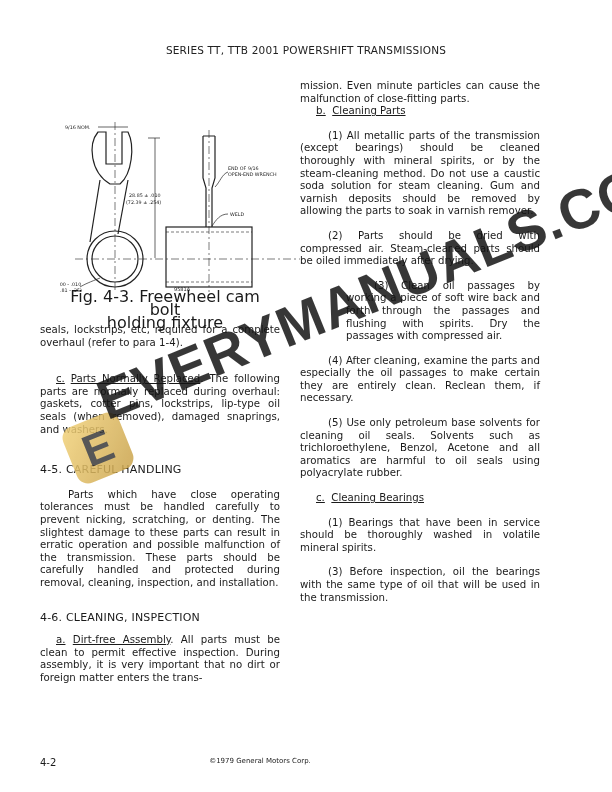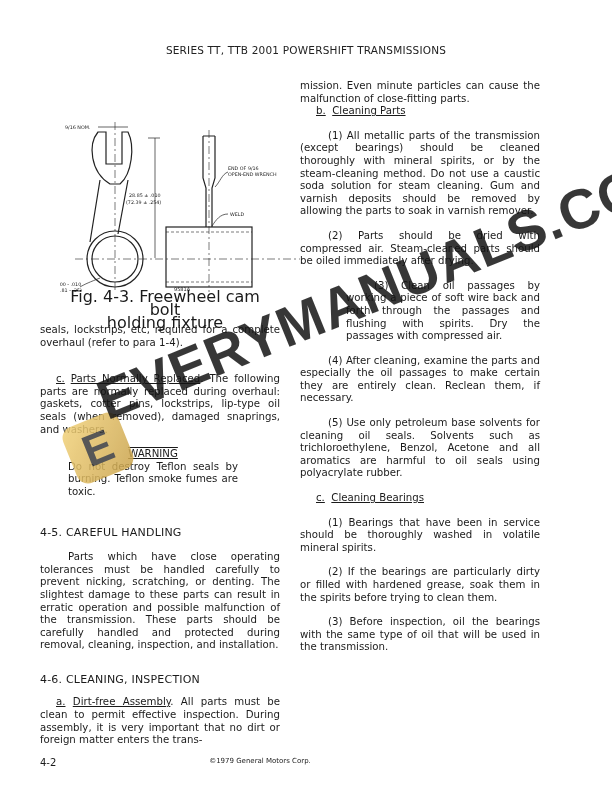--- a/index.html
+++ b/index.html
@@ -79,41 +79,36 @@
 </div>
 <div class="abs" style="left:174px; top:286px; font-size:5px;">9581A</div>
 <div class="abs caption" style="left:60px; top:290px; width:210px;">
   <div>Fig. 4-3.  Freewheel cam bolt</div>
   <div>holding fixture</div>
 </div>
 
 <div class="col col-left" style="top:324px;">
   <p>seals, lockstrips, etc, required for a complete overhaul (refer to para 1-4).</p>
   <p class="indent-sm" style="margin-top:24px;"><span class="u">c.</span> <span class="u">Parts Normally Replaced</span><span>. The following parts are normally replaced during overhaul: gaskets, cotter pins, lockstrips, lip-type oil seals (when removed), damaged snaprings, and washers.</span></p>
-  <div class="warnbox" style="margin-top:12px;">
-    <div class="warnlabel">WARNING</div>
-    <p>Do not destroy Teflon seals by burning. Teflon smoke fumes are toxic.</p>
-  </div>
   <div class="sec" style="margin-top:28px;">4-5.  CAREFUL HANDLING</div>
   <p class="indent" style="margin-top:12px;">Parts which have close operating tolerances must be handled carefully to prevent nicking, scratching, or denting. The slightest damage to these parts can result in erratic operation and possible malfunction of the transmission. These parts should be carefully handled and protected during removal, cleaning, inspection, and installation.</p>
   <div class="sec" style="margin-top:22px;">4-6.  CLEANING, INSPECTION</div>
   <p class="indent-sm" style="margin-top:10px;"><span class="u">a.</span> <span class="u">Dirt-free Assembly</span><span>. All parts must be clean to permit effective inspection. During assembly, it is very important that no dirt or foreign matter enters the trans-</span></p>
 </div>
 
 <div class="col col-right" style="top:80px;">
   <p>mission. Even minute particles can cause the malfunction of close-fitting parts.</p>
   <p class="indent-sm" style=""><span class="u">b.</span>&nbsp; <span class="u">Cleaning Parts</span></p>
   <p class="indent" style="margin-top:12px;">(1)  All metallic parts of the transmission (except bearings) should be cleaned thoroughly with mineral spirits, or by the steam-cleaning method. Do not use a caustic soda solution for steam cleaning. Gum and varnish deposits should be removed by allowing the parts to soak in varnish remover.</p>
   <p class="indent" style="margin-top:12px;">(2)  Parts should be dried with compressed air. Steam-cleaned parts should be oiled immediately after drying.</p>
   <p class="indent" style="margin-top:12px;margin-left:46px;">(3)  Clean oil passages by working a piece of soft wire back and forth through the passages and flushing with spirits. Dry the passages with compressed air.</p>
   <p class="indent" style="margin-top:12px;">(4)  After cleaning, examine the parts and especially the oil passages to make certain they are entirely clean. Reclean them, if necessary.</p>
   <p class="indent" style="margin-top:12px;">(5)  Use only petroleum base solvents for cleaning oil seals. Solvents such as trichloroethylene, Benzol, Acetone and all aromatics are harmful to oil seals using polyacrylate rubber.</p>
   <p class="indent-sm" style="margin-top:12px;"><span class="u">c.</span>&nbsp; <span class="u">Cleaning Bearings</span></p>
   <p class="indent" style="margin-top:12px;">(1)  Bearings that have been in service should be thoroughly washed in volatile mineral spirits.</p>
-  <p class="indent" style="margin-top:12px;">(2)  If the bearings are particularly dirty or filled with hardened grease, soak them in the spirits before trying to clean them.</p>
   <p class="indent" style="margin-top:12px;">(3)  Before inspection, oil the bearings with the same type of oil that will be used in the transmission.</p>
 </div>
 
 <div class="abs footer-left">4-2</div>
 <div class="abs footer-center">©1979 General Motors Corp.</div>
 
 <div class="abs wm-logo">
     <span>E</span>
   </div>
 <div class="abs wm-text">EVERYMANUALS.COM</div>

